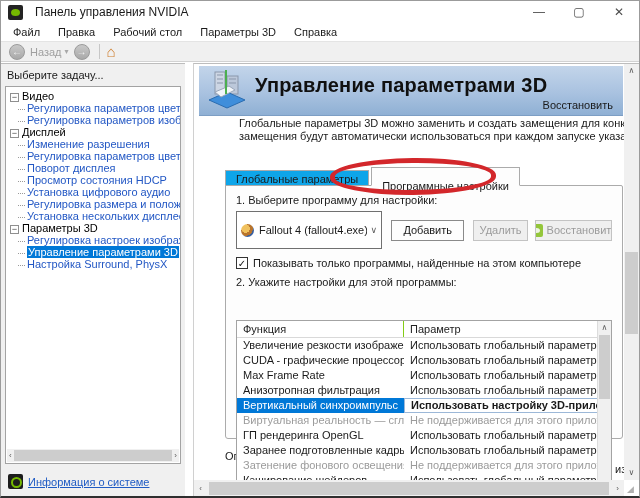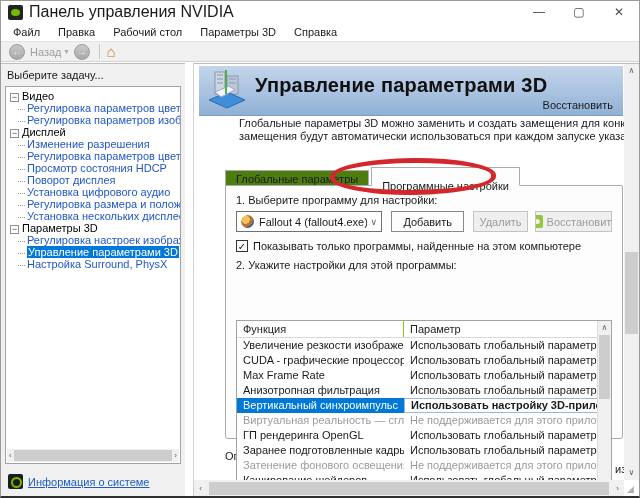--- a/index.html
+++ b/index.html
@@ -7,21 +7,21 @@
   .window {
     position: relative; width: 640px; height: 498px;
     font-family: "Liberation Sans", sans-serif; font-size: 11px; color:#1a1a1a;
     background: #fff; border: 1px solid #9b9b9b; border-bottom: 2px solid #2f2f2f;
     overflow: hidden;
   }
   
   .titlebar { height: 22px; display: flex; align-items: center; padding-left: 7px; background: #fff; }
   .app-icon { width: 15px; height: 15px; background: #232323; border-radius: 2px; position: relative; flex: 0 0 auto; }
   .app-icon::after { content:""; position:absolute; left:3px; top:4px; width:9px; height:7px; border-radius:50%; background:#76b900; }
-  .title-text { margin-left: 6px; font-size: 16px; }
+  .title-text { margin-left: 12px; font-size: 12px; }
   .winbtns { margin-left: auto; display: flex; height: 100%; }
   .winbtn { width: 40px; height: 100%; display: flex; align-items: center; justify-content: center; color:#4d4d4d; font-size: 12px; }
   
   .menubar { height: 19px; display: flex; align-items: center; padding-left: 3px; background:#fff; border-bottom: 1px solid #e4e4e4; }
   .menu-item { padding: 0 9px; }
   
   .toolbar { height: 20px; background: #f0f0f0; border-bottom: 1px solid #d2d2d2; display: flex; align-items: center; padding-left: 8px; }
   .navbtn { width: 16px; height: 16px; border-radius: 50%; background: linear-gradient(#c9c9c9,#a9a9a9); border:1px solid #9a9a9a; color:#f4f4f4; display:flex; align-items:center; justify-content:center; font-size:10px; line-height:1; }
   .back-label { color:#a0a0a0; margin: 0 3px 0 5px; }
   .caret { color:#a8a8a8; font-size:8px; margin-right:5px; }
@@ -56,26 +56,26 @@
   .grip { position:absolute; right:2px; bottom:2px; width:10px; height:10px; color:#b0b0b0; font-size:9px; line-height:10px; }
   .page { position:absolute; left:0; right:15px; top:0; bottom:16px; overflow:hidden; }
   .page-header { position:absolute; left:5px; right:1px; top:2px; height:50px; background:linear-gradient(180deg,#c3d5ea 0%,#a9c2e0 55%,#8fb0d4 100%); border-bottom:1px solid #7d9ec4; }
   .hdr-icon { position:absolute; left:6px; top:4px; }
   .page-title { position:absolute; left:56px; top:8px; font-size:20px; font-weight:bold; color:#101010; letter-spacing:0.2px; }
   .restore-link { position:absolute; right:10px; bottom:4px; color:#1a1a1a; }
   .intro { position:absolute; left:45px; top:53px; right:0; line-height:13px; white-space:nowrap; overflow:hidden; }
   .section-heading { position:absolute; left:27px; top:85px; font-weight:bold; }
   
   .tabs { position:absolute; left:31px; top:104px; display:flex; align-items:flex-end; height:18px; }
-  .tab { padding:2px 10px 3px; border:1px solid #ababab; background:#4d7c0f; margin-right:2px; height:16px; }
+  .tab { padding:2px 10px 3px; border:1px solid #ababab; background:#0ea5e9; margin-right:2px; height:16px; }
   .tab.active { background:#fdfdfd; height:19px; border-bottom:1px solid #fdfdfd; padding-top:12px; position:relative; z-index:3; }
   .content-box { position:absolute; left:31px; top:121px; width:398px; height:254px; background:#fdfdfd; border:1px solid #ababab; border-radius:0 2px 3px 3px; padding:8px 10px 0; z-index:1; }
   .step-label { margin-bottom:5px; }
   .program-row { display:flex; align-items:center; margin-bottom:8px; }
-  .combo { width:146px; height:21px; border:1px solid #707070; background:#fff; display:flex; align-items:center; padding:0 4px; margin-right:9px; }
+  .combo { width:146px; height:38px; border:1px solid #707070; background:#fff; display:flex; align-items:center; padding:0 4px; margin-right:9px; }
   .prog-ic { width:13px; height:13px; border-radius:50%; background:radial-gradient(circle at 35% 35%, #f0c15e 0 35%, #b8742c 36% 60%, #3a5f9e 61%); margin-right:5px; flex:0 0 auto; }
   .combo-val { flex:1; white-space:nowrap; overflow:hidden; }
   .combo-chev { color:#5a5a5a; font-size:9px; margin-left:3px; }
   .btn { height:21px; border:1px solid #8a8a8a; background:#fdfdfd; display:flex; align-items:center; justify-content:center; font-size:11px; color:#1a1a1a; }
   .btn.add { width:76px; margin-right:9px; }
   .btn.disabled { background:#efefef; border-color:#c3c3c3; color:#9b9b9b; }
   .btn.del { width:56px; margin-right:7px; }
   .btn.restore2 { width:80px; gap:4px; white-space:nowrap; overflow:hidden; }
   .nv-ic { width:13px; height:13px; border-radius:2px; background:#76b900; position:relative; flex:0 0 auto; opacity:.75; }
   .nv-ic::after { content:""; position:absolute; left:3px; top:4px; width:7px; height:5px; border-radius:50%; background:#eef7de; }
@@ -141,22 +141,22 @@
   <div class="sidebar">
     <div class="sidebar-header">Выберите задачу...</div>
     <div class="tree-box">
       <div class="tree">
         <div class="trow-t tree-cat"><span class="minus-box">−</span><span>Видео</span></div>
         <div class="trow-t tree-child">Регулировка параметров цвета для вид</div>
         <div class="trow-t tree-child">Регулировка параметров изображения д</div>
         <div class="trow-t tree-cat"><span class="minus-box">−</span><span>Дисплей</span></div>
         <div class="trow-t tree-child">Изменение разрешения</div>
         <div class="trow-t tree-child">Регулировка параметров цвета рабочег</div>
+        <div class="trow-t tree-child">Поворот дисплея</div>
         <div class="trow-t tree-child">Просмотр состояния HDCP</div>
-        <div class="trow-t tree-child">Поворот дисплея</div>
         <div class="trow-t tree-child">Установка цифрового аудио</div>
         <div class="trow-t tree-child">Регулировка размера и положения рабо</div>
         <div class="trow-t tree-child">Установка нескольких дисплеев</div>
         <div class="trow-t tree-cat"><span class="minus-box">−</span><span>Параметры 3D</span></div>
         <div class="trow-t tree-child">Регулировка настроек изображения с пр</div>
         <div class="trow-t tree-child"><span class="tree-sel-bg">Управление параметрами 3D</span></div>
         <div class="trow-t tree-child">Настройка Surround, PhysX</div>
       </div>
       <div class="tree-hscroll">
         <span class="sb-arr">‹</span>

